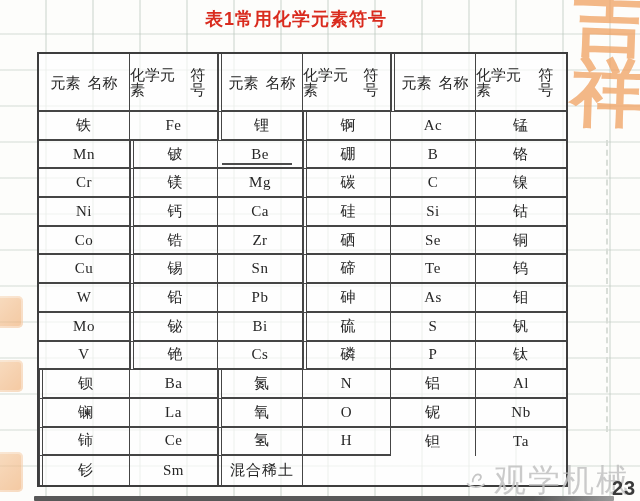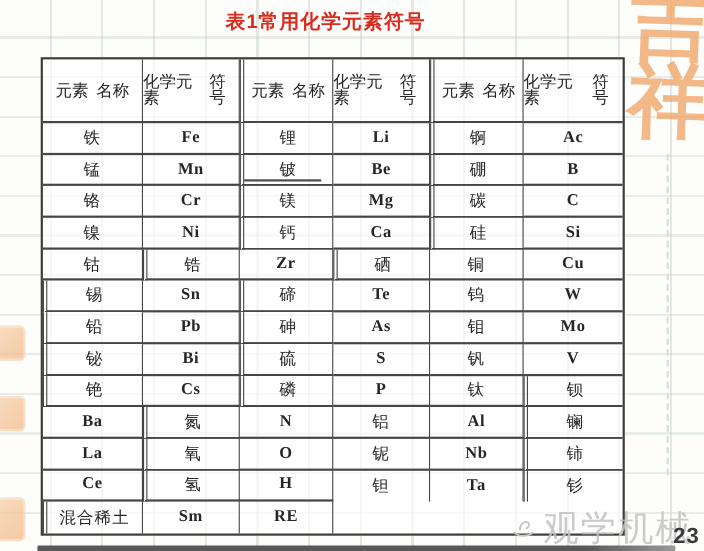--- a/index.html
+++ b/index.html
@@ -32,21 +32,21 @@
   .cell{
     box-sizing:border-box;
     border-right:1px solid #454545;
     border-bottom:2px solid #454545;
     display:flex;align-items:center;justify-content:center;
     font-size:15px;color:#262626;
   }
   .cell:nth-child(6n){border-right:none;}
   .gsep{border-left:4px double #454545;}
   .hdr{gap:7px;line-height:1;padding-top:2px;}
-  .sym{font-weight:bold;letter-spacing:.5px;}
+  .sym{font-weight:normal;letter-spacing:.5px;}
   .cname{letter-spacing:1px;}
   
   .artifact{position:absolute;left:222px;top:163px;width:70px;height:2px;background:#4c4c4c;z-index:3;}
   
   .seal-corner{
     position:absolute;right:-14px;top:-12px;width:96px;height:310px;
     display:flex;flex-direction:column;align-items:center;
     color:#f1a567;opacity:.78;z-index:1;pointer-events:none;
     font-size:74px;line-height:.95;font-weight:bold;transform:rotate(2deg);
   }
@@ -125,21 +125,20 @@
       <span>名称</span>
     </div>
     <div class="cell hdr">
       <span>化学元素</span>
       <span>符号</span>
     </div>
 
   <div class="cell cname">铁</div>
       <div class="cell sym">Fe</div>
       <div class="cell cname gsep">锂</div>
-      <div class="cell sym">Li</div>
       <div class="cell cname gsep">锕</div>
       <div class="cell sym">Ac</div>
       <div class="cell cname">锰</div>
       <div class="cell sym">Mn</div>
       <div class="cell cname gsep">铍</div>
       <div class="cell sym">Be</div>
       <div class="cell cname gsep">硼</div>
       <div class="cell sym">B</div>
       <div class="cell cname">铬</div>
       <div class="cell sym">Cr</div>
@@ -147,23 +146,25 @@
       <div class="cell sym">Mg</div>
       <div class="cell cname gsep">碳</div>
       <div class="cell sym">C</div>
       <div class="cell cname">镍</div>
       <div class="cell sym">Ni</div>
       <div class="cell cname gsep">钙</div>
       <div class="cell sym">Ca</div>
       <div class="cell cname gsep">硅</div>
       <div class="cell sym">Si</div>
       <div class="cell cname">钴</div>
+      <div class="cell sym">Co</div>
       <div class="cell cname gsep">锆</div>
       <div class="cell sym">Zr</div>
       <div class="cell cname gsep">硒</div>
+      <div class="cell sym">Se</div>
       <div class="cell cname">铜</div>
       <div class="cell sym">Cu</div>
       <div class="cell cname gsep">锡</div>
       <div class="cell sym">Sn</div>
       <div class="cell cname gsep">碲</div>
       <div class="cell sym">Te</div>
       <div class="cell cname">钨</div>
       <div class="cell sym">W</div>
       <div class="cell cname gsep">铅</div>
       <div class="cell sym">Pb</div>
@@ -194,23 +195,22 @@
       <div class="cell sym">O</div>
       <div class="cell cname">铌</div>
       <div class="cell sym">Nb</div>
       <div class="cell cname gsep">铈</div>
       <div class="cell sym">Ce</div>
       <div class="cell cname gsep">氢</div>
       <div class="cell sym">H</div>
       <div class="cell cname" style="border-bottom: none;">钽</div>
       <div class="cell sym" style="border-bottom: none; text-align: right;">Ta</div>
       <div class="cell cname gsep" style="border-bottom: none;">钐</div>
+      <div class="cell sym" style="border-bottom: none;">Sm</div>
       <div class="cell cname gsep" style="border-bottom: none;">混合稀土</div>
-      <div class="cell sym" style="border-bottom: none;">Sm</div>
-      <div class="cell sym" style="border-bottom: none;">RE</div>
     </div>
 
   <div class="artifact"></div>
 
   <div class="wm">
     <span>
       <svg width="26" height="26" viewBox="0 0 24 24" fill="none" stroke="#c6c6c6" stroke-width="1.6">
         <path d="M3 16c3 4.5 12 4.5 16 .5"></path>
         <path d="M8 15c-.5-4 2.5-8 6-7 2.6.8 2 4.4-1 5.4"></path>
       </svg>

